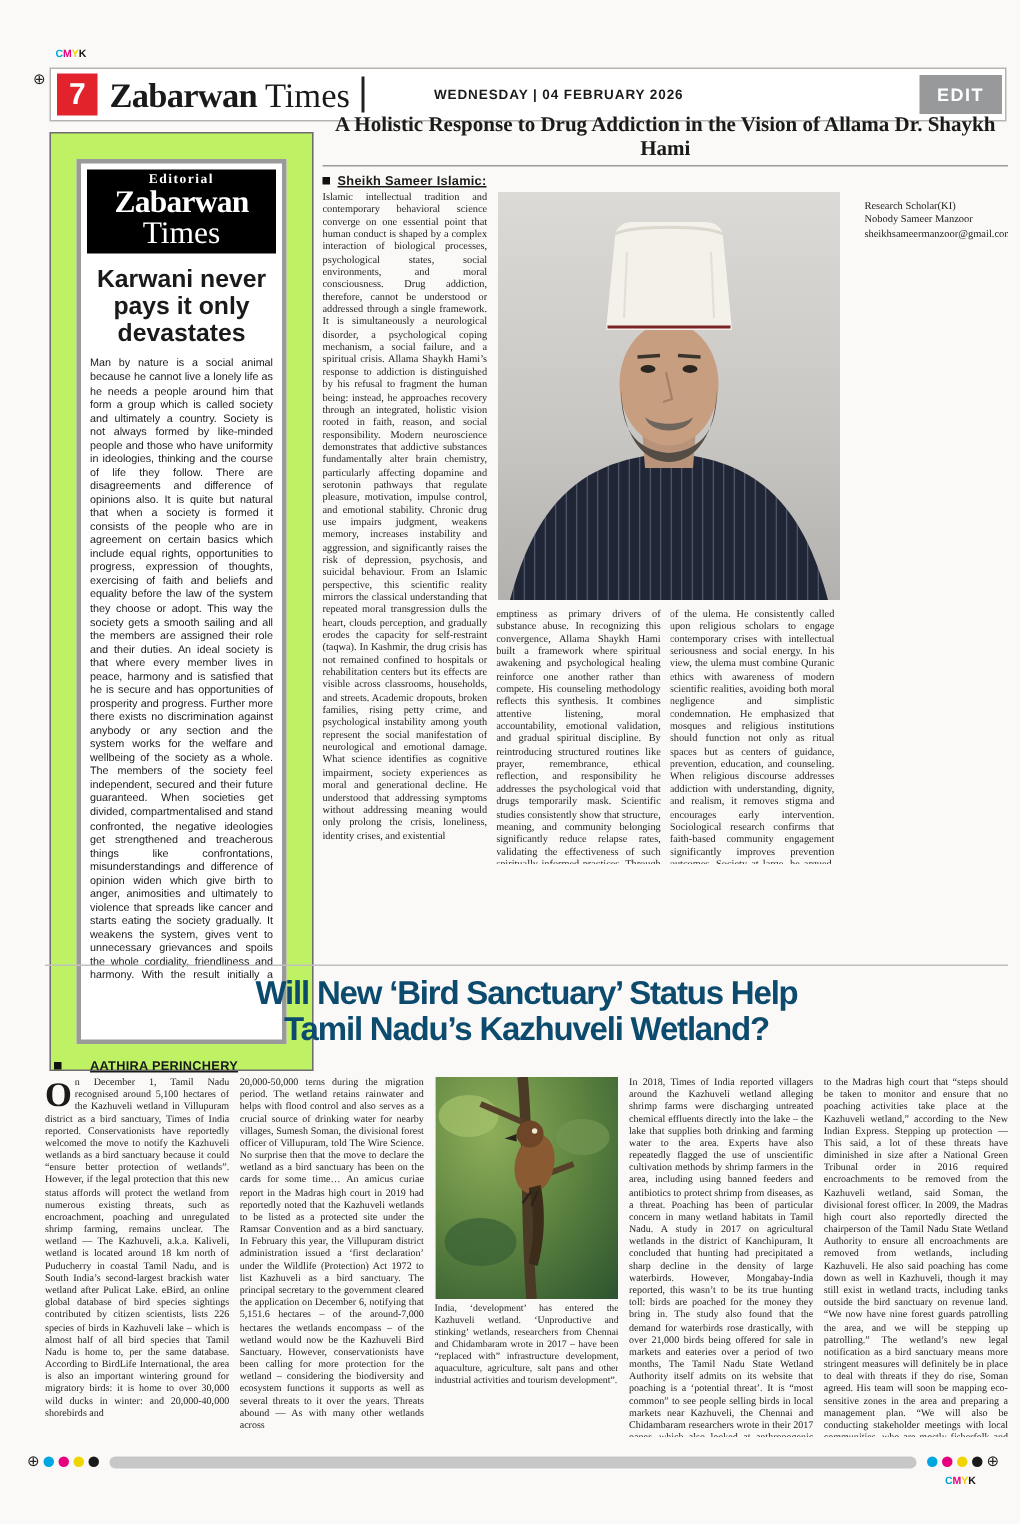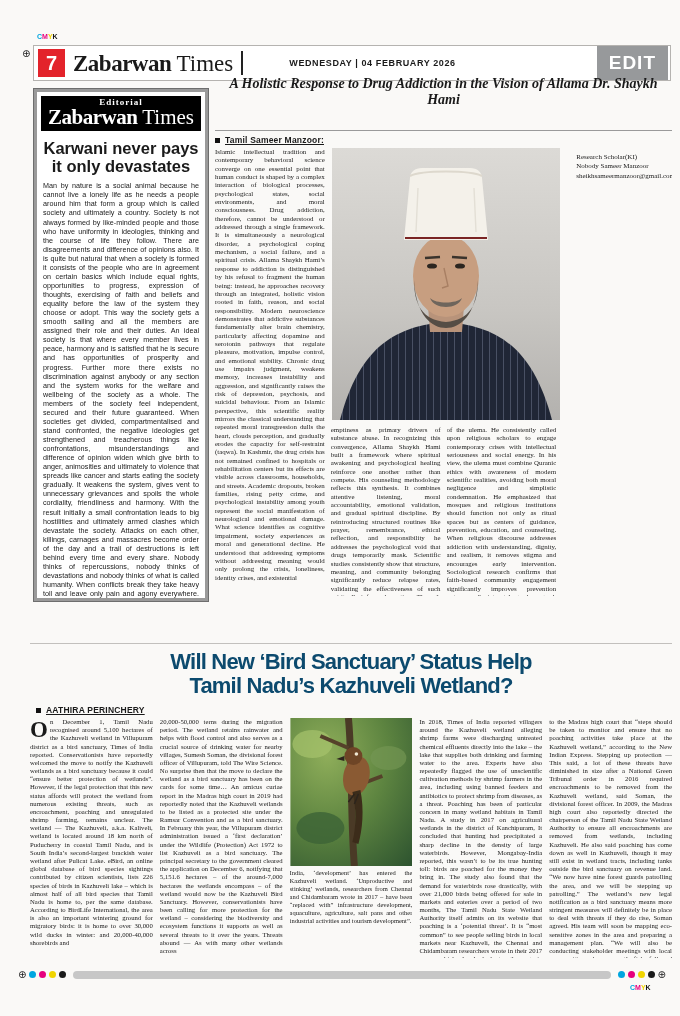--- a/index.html
+++ b/index.html
@@ -13,59 +13,59 @@
   
   .header{left:33px;top:45px;width:638px;height:36px;background:#fff;border:1px solid #b5b3b0;
           display:flex;align-items:center;box-sizing:border-box;}
   .pgnum{width:27px;height:28px;background:#e3232b;color:#fff;font-family:"Liberation Sans",sans-serif;
          font-weight:bold;font-size:20px;display:flex;align-items:center;justify-content:center;margin-left:4px;}
   .masthead{margin-left:8px;font-size:23px;line-height:1;}
   .masthead .b{font-weight:bold;letter-spacing:-0.5px;}
   .mast-divider{width:2px;height:24px;background:#222;margin:0 10px 0 8px;}
   .dateline{font-family:"Liberation Sans",sans-serif;font-weight:bold;font-size:9px;letter-spacing:0.6px;margin-left:36px;}
   .editbox{margin-left:auto;margin-right:2px;background:#97999b;color:#fff;
-           font-family:"Liberation Sans",sans-serif;font-weight:bold;font-size:19px;
+           font-family:"Liberation Sans",sans-serif;font-weight:bold;font-size:12px;
            padding:6px 12px;letter-spacing:1px;text-align:center;}
   
-  .editorial{left:33px;top:88px;width:176px;height:514px;border:1px solid #6e6e6e;
-             background:#bef264;padding:0;box-sizing:border-box;}
+  .editorial{left:33px;top:88px;width:176px;height:626px;border:1px solid #6e6e6e;
+             background:#bef264;padding:17px;box-sizing:border-box;}
   .editorial-inner{border:3px solid #9a9a9a;height:100%;box-sizing:border-box;background:#fff;
                    padding:0 6px;overflow:hidden;}
   .ed-mast{background:#000;color:#fff;text-align:center;margin:4px -2px 0 -2px;padding:1px 0 3px 0;}
   .ed-kicker{font-size:9px;font-weight:bold;letter-spacing:1px;display:block;}
   .ed-title{font-size:21px;line-height:1;display:block;}
   .ed-title .b{font-weight:bold;letter-spacing:-0.5px;}
   .ed-headline{font-family:"Liberation Sans",sans-serif;font-weight:bold;font-size:16.5px;
                text-align:center;line-height:1.1;margin:8px 0 6px 0;}
   .ed-body{font-family:"Liberation Sans",sans-serif;font-size:7.2px;line-height:1.26;text-align:justify;
            height:418px;overflow:hidden;}
   
   .main{left:215px;top:70px;width:457px;}
   .main-hl{font-family:"Liberation Sans",sans-serif;font-weight:bold;font-size:32px;
            letter-spacing:-1px;text-align:center;line-height:1.02;color:#0d0d0d;}
-  .main-sub{font-style:italic;font-weight:bold;font-size:14px;text-align:center;margin-top:6px;
-            padding-bottom:22px;border-bottom:1px solid #9a9a9a;}
+  .main-sub{font-weight:bold;font-size:14px;text-align:center;margin-top:6px;
+            padding-bottom:2px;border-bottom:1px solid #9a9a9a;}
   .byline-row{display:flex;align-items:center;gap:5px;margin:4px 0 3px 0;}
   .sq{width:5px;height:5px;background:#111;display:inline-block;flex:0 0 auto;}
   .byline{font-family:"Liberation Sans",sans-serif;font-weight:bold;font-size:8.5px;
           text-decoration:underline;letter-spacing:0.2px;}
   .main-cols{position:relative;display:flex;gap:6px;height:448px;overflow:hidden;}
   .mcol{flex:1;font-size:6.9px;line-height:1.21;text-align:justify;overflow:hidden;}
   .mcol.pad{padding-top:278px;}
   .col4wrap{flex:1;display:flex;flex-direction:row;overflow:hidden;}
   .col4wrap .coltext{flex:1;overflow:hidden;font-size:6.9px;line-height:1.21;text-align:justify;}
   .signature{font-size:7px;line-height:1.35;padding:5px 0 0 14px;}
   .main-photo{position:absolute;left:117px;top:0;width:228px;height:272px;}
   
   .rule{left:30px;top:643px;width:642px;height:1px;background:#c2c0bd;}
   
   .bottom{left:30px;top:650px;width:642px;}
   .bot-hl{font-family:"Liberation Sans",sans-serif;font-weight:bold;font-size:22px;
           letter-spacing:-0.8px;text-align:center;line-height:1.07;color:#0c4a6e;}
-  .bot-byline-row{display:flex;align-items:center;gap:5px;margin:8px 0 3px 6px;}
+  .bot-byline-row{display:flex;align-items:center;gap:19px;margin:8px 0 3px 6px;}
   .bot-cols{display:flex;gap:7px;height:240px;overflow:hidden;margin-top:2px;}
   .bcol{flex:1;font-size:6.7px;line-height:1.22;text-align:justify;overflow:hidden;}
   .dropcap{float:left;font-weight:bold;font-size:23px;line-height:0.85;padding:2px 2px 0 0;}
   .bird-photo{width:100%;height:148px;display:block;margin-bottom:3px;}
   .photo-col .caption{font-size:6.5px;line-height:1.22;text-align:justify;}
   
   .footer{left:18px;top:969px;width:648px;display:flex;align-items:center;gap:3px;}
   .dot{width:7px;height:7px;border-radius:50%;flex:0 0 auto;}
   .dot.c{background:#00a6e0}.dot.m{background:#e6007e}.dot.y{background:#f0d400}.dot.k{background:#1a1a1a}
   .bar{flex:1;height:8px;background:#c7c7c7;border-radius:4px;margin:0 4px;}
@@ -94,21 +94,21 @@
     </div>
     <div class="ed-headline">Karwani never pays it only devastates</div>
     <div class="ed-body">Man by nature is a social animal because he cannot live a lonely life as he needs a people around him that form a group which is called society and ultimately a country. Society is not always formed by like-minded people and those who have uniformity in ideologies, thinking and the course of life they follow. There are disagreements and difference of opinions also. It is quite but natural that when a society is formed it consists of the people who are in agreement on certain basics which include equal rights, opportunities to progress, expression of thoughts, exercising of faith and beliefs and equality before the law of the system they choose or adopt. This way the society gets a smooth sailing and all the members are assigned their role and their duties. An ideal society is that where every member lives in peace, harmony and is satisfied that he is secure and has opportunities of prosperity and progress. Further more there exists no discrimination against anybody or any section and the system works for the welfare and wellbeing of the society as a whole. The members of the society feel independent, secured and their future guaranteed. When societies get divided, compartmentalised and stand confronted, the negative ideologies get strengthened and treacherous things like confrontations, misunderstandings and difference of opinion widen which give birth to anger, animosities and ultimately to violence that spreads like cancer and starts eating the society gradually. It weakens the system, gives vent to unnecessary grievances and spoils the whole cordiality, friendliness and harmony. With the result initially a small confrontation leads to big hostilities and ultimately armed clashes which devastate the society. Attacks on each other, killings, carnages and massacres become order of the day and a trail of destructions is left behind every time and every share. Nobody thinks of repercussions, nobody thinks of devastations and nobody thinks of what is called humanity. When conflicts break they take heavy toll and leave only pain and agony everywhere. Nobody wins in armed conflicts and violence. Everybody is a looser and suffers heavily as violence brings miseries and destructions not solutions and peace.</div>
   </div>
 </div>
 
 <div class="abs main">
   <div class="main-sub">A Holistic Response to Drug Addiction in the Vision of Allama Dr. Shaykh Hami</div>
   <div class="byline-row">
     <span class="sq"></span>
-    <span class="byline">Tamil Sameer Manzoor:</span>
+    <span class="byline">Sheikh Sameer Islamic:</span>
   </div>
   <div class="main-cols">
     <div class="mcol">Islamic intellectual tradition and contemporary behavioral science converge on one essential point that human conduct is shaped by a complex interaction of biological processes, psychological states, social environments, and moral consciousness. Drug addiction, therefore, cannot be understood or addressed through a single framework. It is simultaneously a neurological disorder, a psychological coping mechanism, a social failure, and a spiritual crisis. Allama Shaykh Hami’s response to addiction is distinguished by his refusal to fragment the human being: instead, he approaches recovery through an integrated, holistic vision rooted in faith, reason, and social responsibility. Modern neuroscience demonstrates that addictive substances fundamentally alter brain chemistry, particularly affecting dopamine and serotonin pathways that regulate pleasure, motivation, impulse control, and emotional stability. Chronic drug use impairs judgment, weakens memory, increases instability and aggression, and significantly raises the risk of depression, psychosis, and suicidal behaviour. From an Islamic perspective, this scientific reality mirrors the classical understanding that repeated moral transgression dulls the heart, clouds perception, and gradually erodes the capacity for self-restraint (taqwa). In Kashmir, the drug crisis has not remained confined to hospitals or rehabilitation centers but its effects are visible across classrooms, households, and streets. Academic dropouts, broken families, rising petty crime, and psychological instability among youth represent the social manifestation of neurological and emotional damage. What science identifies as cognitive impairment, society experiences as moral and generational decline. He understood that addressing symptoms without addressing meaning would only prolong the crisis, loneliness, identity crises, and existential</div>
     <div class="mcol pad">emptiness as primary drivers of substance abuse. In recognizing this convergence, Allama Shaykh Hami built a framework where spiritual awakening and psychological healing reinforce one another rather than compete. His counseling methodology reflects this synthesis. It combines attentive listening, moral accountability, emotional validation, and gradual spiritual discipline. By reintroducing structured routines like prayer, remembrance, ethical reflection, and responsibility he addresses the psychological void that drugs temporarily mask. Scientific studies consistently show that structure, meaning, and community belonging significantly reduce relapse rates, validating the effectiveness of such spiritually informed practices. Through this integrated model, more than 100,000 youths have been guided back toward stable, productive lives by Karwani Islami International and Allama Shaykh Hami. These outcomes were not achieved through coercion or spectacle, but through sustained mentorship, patient engagement, and moral trust. Each recovery represents the convergence of medical stabilization, psychological rebuilding, and spiritual reorientation. He has repeatedly stressed that addiction cannot be reduced to individual weakness alone. Families, educational systems, peer environments, religious leadership, and economic conditions all contribute to vulnerability or resilience. This understanding reflects public health research, which identifies addiction as a community-level phenomenon requiring collective response. Central to this collective responses is the role</div>
     <div class="mcol pad">of the ulema. He consistently called upon religious scholars to engage contemporary crises with intellectual seriousness and social energy. In his view, the ulema must combine Quranic ethics with awareness of modern scientific realities, avoiding both moral negligence and simplistic condemnation. He emphasized that mosques and religious institutions should function not only as ritual spaces but as centers of guidance, prevention, education, and counseling. When religious discourse addresses addiction with understanding, dignity, and realism, it removes stigma and encourages early intervention. Sociological research confirms that faith-based community engagement significantly improves prevention outcomes. Society at large, he argued, bears equal responsibility. Stigmatization, silence, and denial deepen addiction and accelerate relapse. Families that respond with rejection unintentionally push individuals further into substance dependence. Allama Shaykh Hami consistently urged communities to replace shame with structured support, echoing psychological findings that social acceptance is one of the strongest predictors of recovery. Recognizing that addiction is also sustained by systemic failures, he took the issue to constitutional and legal forums, submitting Public Interest Litigations in the State Assembly, High Court, and Supreme Court of India. These actions reframed drug abuse as a matter of public welfare, governance, and constitutional responsibility rather than private moral failure. Complementing legal advocacy, his offline signature</div>
     <div class="col4wrap">
       <div class="coltext">drive campaign through Karwani Islami International, which gathered over 600,000 signatures, represented a rare moment of mass civic participation against drugs. Public health research consistently shows that such broad-based social mobilization strengthens policy enforcement, and reduces normalization of substance abuse. Through his organisation Karwani Islami International, thousands of conferences, seminars, webinars, counseling sessions, and research based lectures were organized. These forums integrated insights from medicine, psychology, sociology, law enforcement, and Islamic ethics, ensuring that the discourse remained informed, balanced, and solution-oriented rather than emotional or reactionary. Importantly, Allama Shaykh Hami has consistently and publicly appreciated the commendable role of police and government agencies in curbing illicit drug trafficking and controlling supply chains. He recognized that without firm enforcement, social and spiritual efforts alone cannot dismantle organized narcotics networks. His approach carefully avoids extremes. It rejects spiritual isolation from law enforcement, just as it rejects authoritarian enforcement devoid of human dignity. Instead, it advocates a cooperative model where compassion and accountability operate together. This integrated framework that includes scientific understanding, spiritual healing, scholarly leadership, social responsibility, and institutional enforcement explains the durability of his impact. It moves beyond symbolic activism toward sustainable social reform. In an era where drug addiction threatens not only physical health but the moral and intellectual future of societies, the vision articulated and practiced by Allama Shaykh Hami offers a comprehensive model. It demonstrates that when science informs treatment, spirituality heals hearts, ulema guide consciences, society supports recovery, and the state enforces justice, even the most entrenched social crises can be confronted with realism, mercy, and hope.</div>
       <div class="signature">
         <div>Research Scholar(KI)</div>
         <div>Nobody Sameer Manzoor</div>

